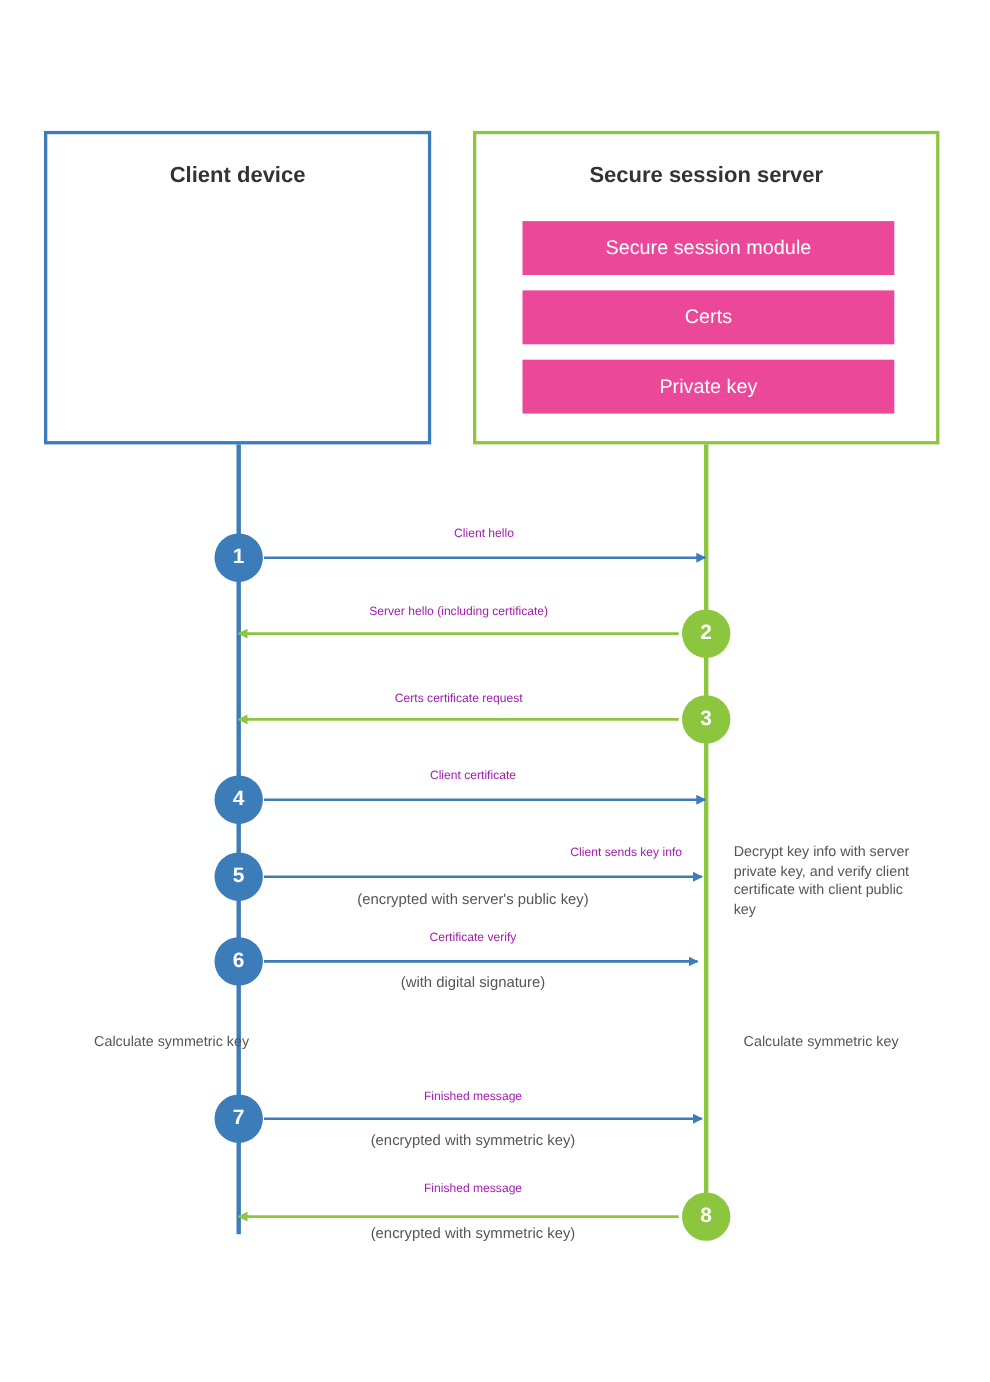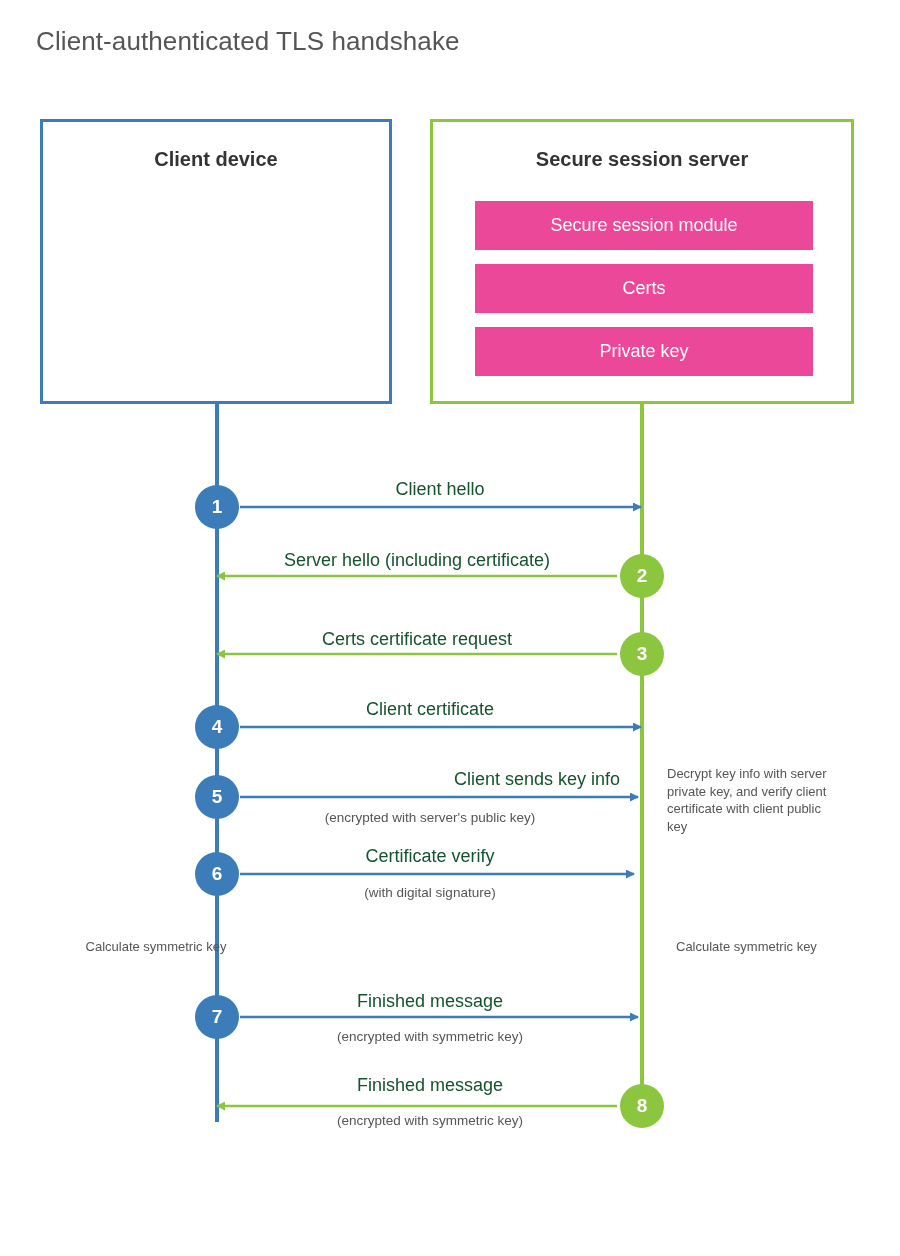--- a/index.html
+++ b/index.html
@@ -133,22 +133,22 @@
     align-items: center;
     justify-content: center;
   }
   .step-client { background: #3b7cb9; }
   .step-server { background: #8cc63f; }
 
   
   .msg-label {
     position: absolute;
     text-align: center;
-    font-size: 18px;
-    color: #14532d;
+    font-size: 11px;
+    color: #a21caf;
     white-space: nowrap;
   }
   .msg-sub {
     position: absolute;
     text-align: center;
     font-size: 13.5px;
     color: #555555;
     white-space: nowrap;
   }
 
@@ -160,21 +160,20 @@
     line-height: 1.35;
   }
   .note-left { text-align: center; }
   .note-right { text-align: left; }
 </style>
 </head>
 <body>
 
 <div id="page">
 
-  <div id="title">Client-authenticated TLS handshake</div>
 
   <div class="entity-box" id="client-box">
     <div class="entity-title">Client device</div>
   </div>
 
   <div class="entity-box" id="server-box">
     <div class="entity-title">Secure session server</div>
     <div class="server-bar" id="server-bar-0">Secure session module</div>
     <div class="server-bar" id="server-bar-1">Certs</div>
     <div class="server-bar" id="server-bar-2">Private key</div>

